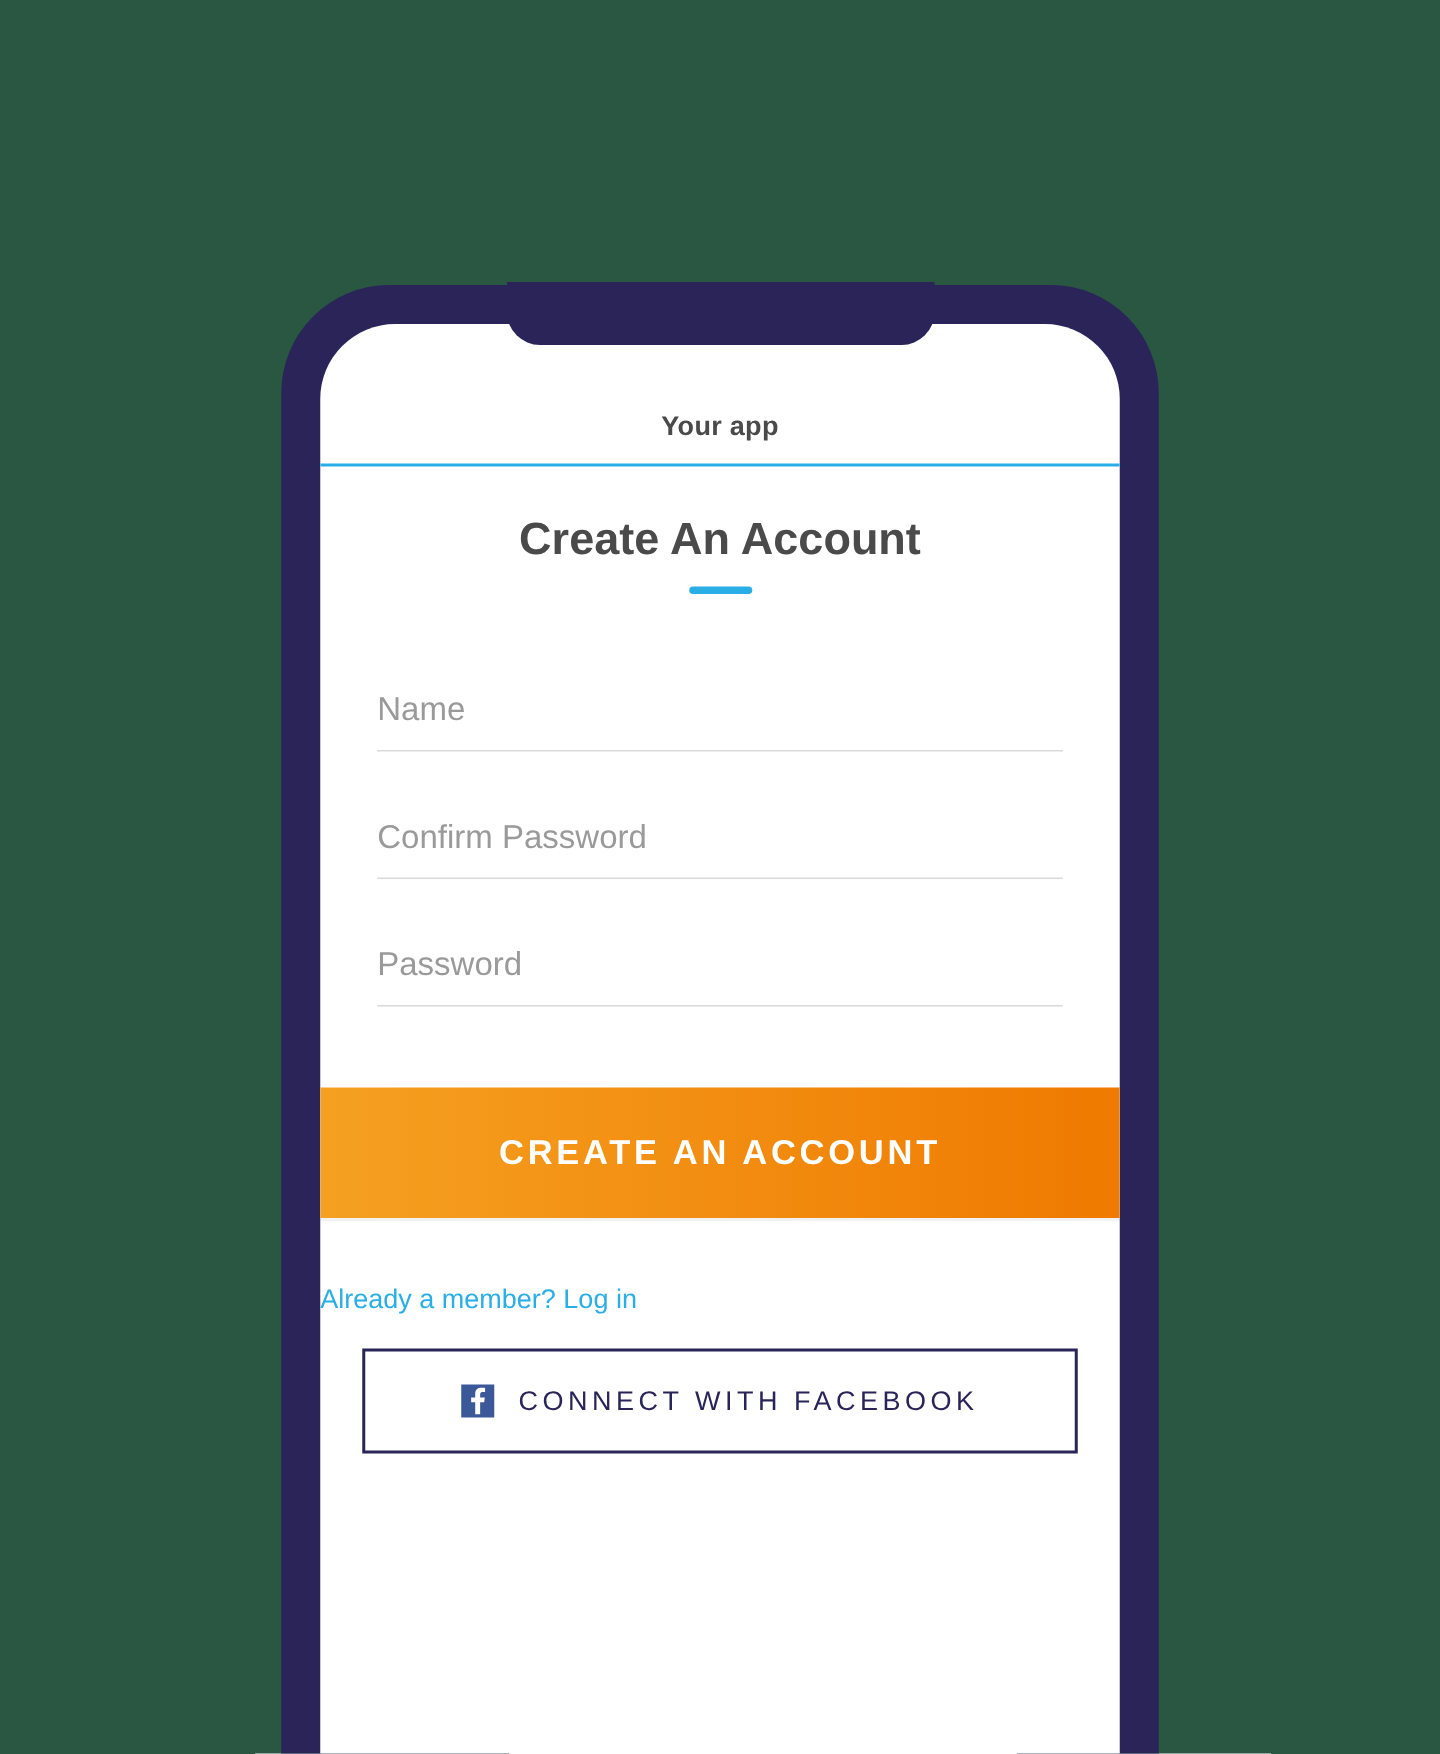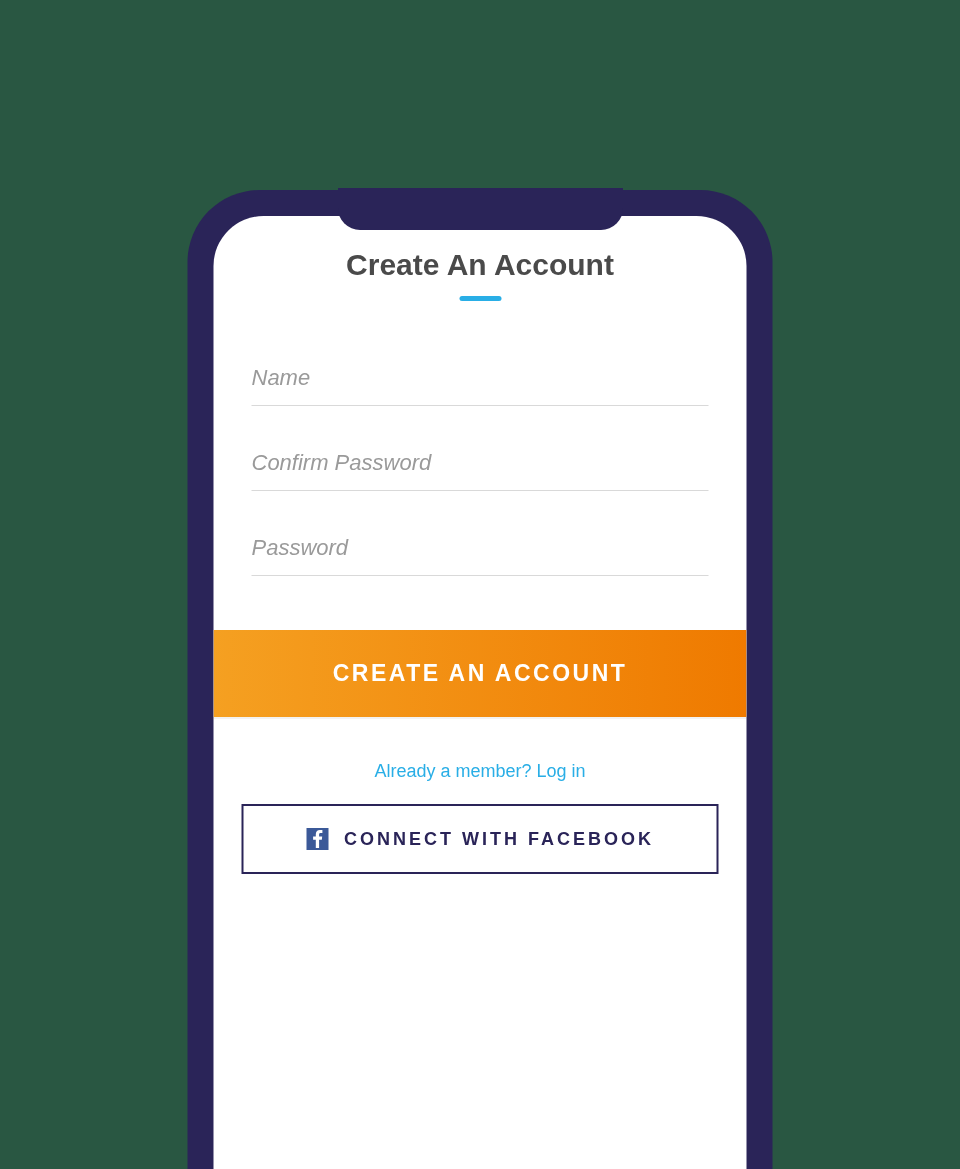--- a/index.html
+++ b/index.html
@@ -87,21 +87,20 @@
   }
   .field input {
     width: 100%;
     border: none;
     border-bottom: 1px solid #d9d9d9;
     padding: 6px 0 14px 0;
     font-size: 22px;
     color: #0f766e;
     background: transparent;
     outline: none;
-    font-style: italic;
   }
   .field input::placeholder {
     color: #9a9a9a;
   }
 
   .create-btn {
     display: block;
     width: 100%;
     margin-top: 54px;
     background: linear-gradient(90deg, #f5a623 0%, #f5a623 8%, #f28a0f 55%, #f07c00 100%);
@@ -112,40 +111,39 @@
     font-weight: 700;
     letter-spacing: 2.5px;
     padding: 30px 0;
     cursor: pointer;
     text-transform: uppercase;
     box-shadow: 0 2px 0 rgba(0,0,0,0.05);
   }
 
   .login-link {
     display: block;
-    text-align: center;
     margin-top: 44px;
     color: #29aee6;
     font-size: 18px;
     text-decoration: none;
     cursor: pointer;
   }
 
   .fb-btn {
     display: flex;
     align-items: center;
     justify-content: center;
     gap: 16px;
     width: calc(100% - 56px);
     margin: 22px auto 0 auto;
     border: 2px solid #2a2458;
     background: #ffffff;
     color: #2a2458;
     font-size: 18px;
-    font-weight: 700;
+    font-weight: 400;
     letter-spacing: 3px;
     padding: 22px 0;
     cursor: pointer;
     text-transform: uppercase;
   }
   .fb-icon {
     width: 22px;
     height: 22px;
     background: #3b5998;
     display: flex;
@@ -154,20 +152,24 @@
   }
   .fb-icon svg { display: block; }
 </style>
 </head>
 <body>
 
 <div class="phone">
   <div class="notch"></div>
   <div class="screen">
 
+    <div class="app-header">
+      <div class="app-title">Your app</div>
+      <div class="header-divider"></div>
+    </div>
 
     <div class="page-heading">
       <h1>Create An Account</h1>
       <div class="heading-underline"></div>
     </div>
 
     <form class="form">
       <div class="field">
         <input type="text" placeholder="Name" style="">
       </div>

